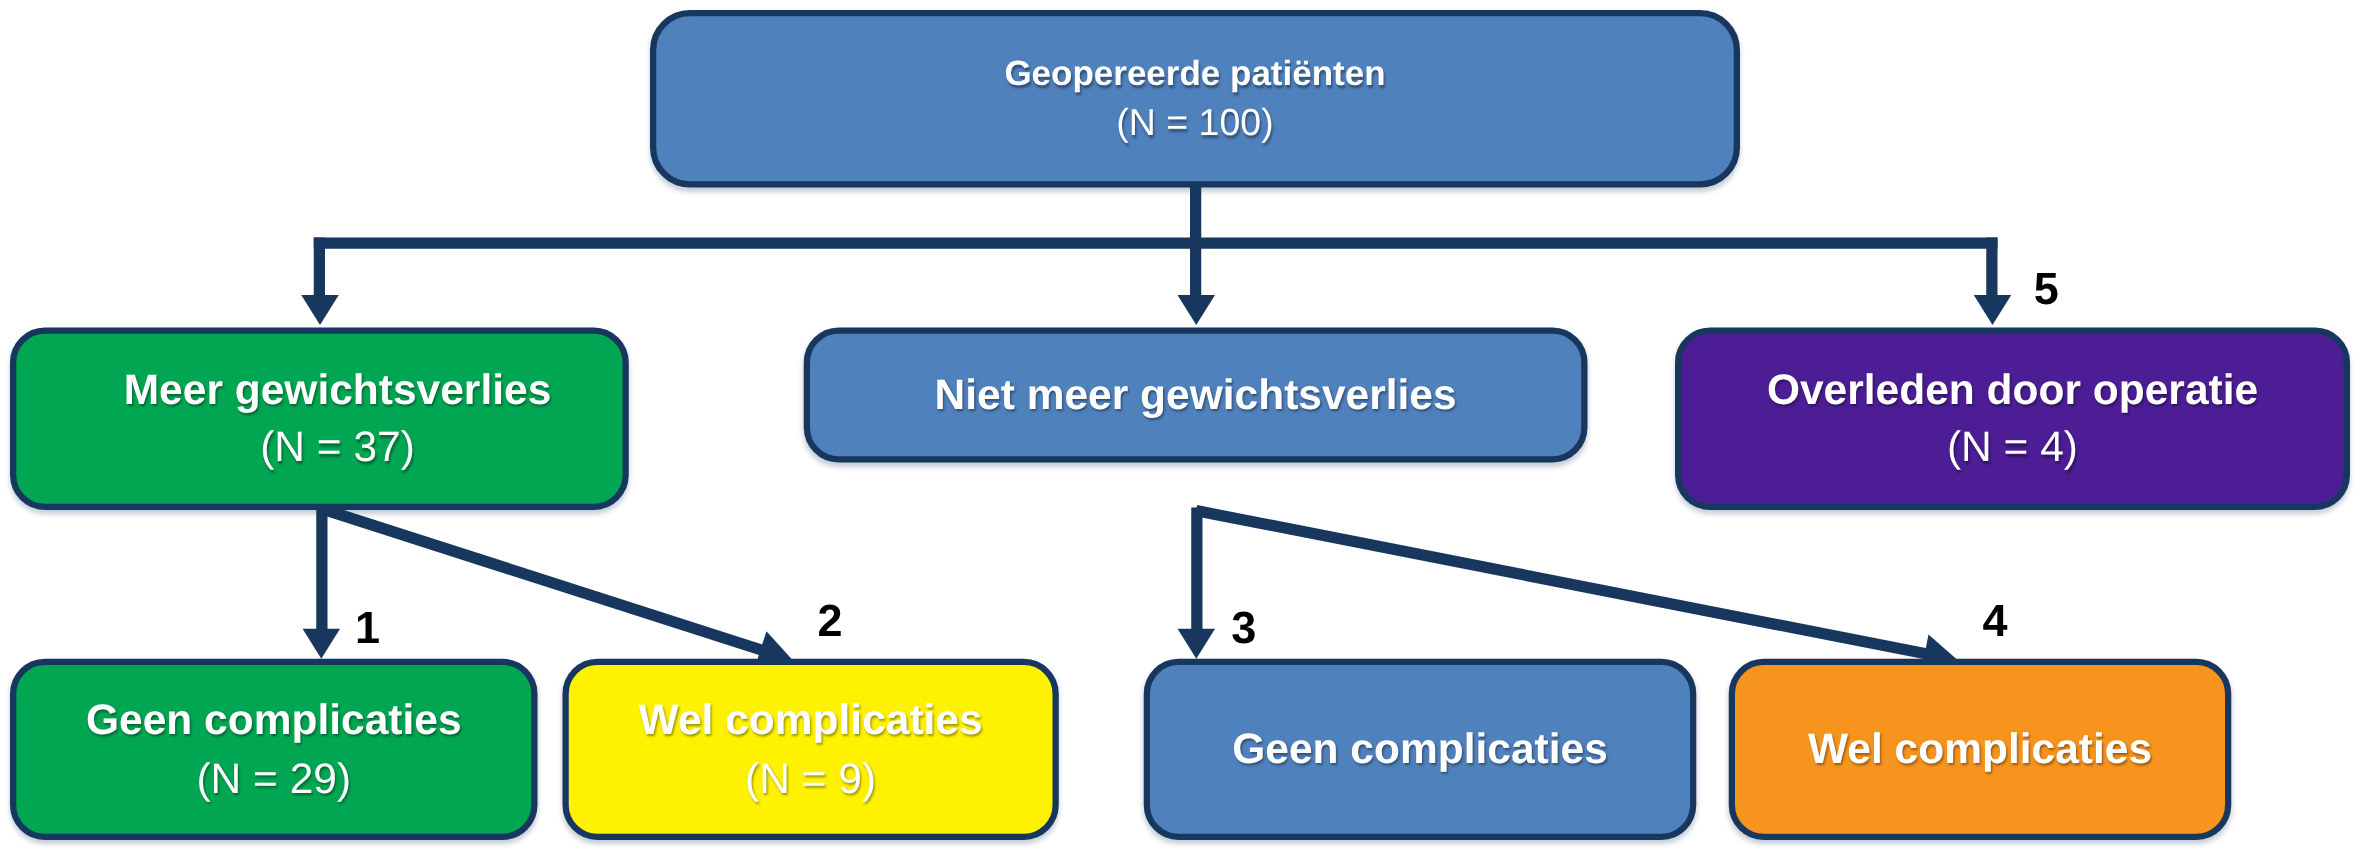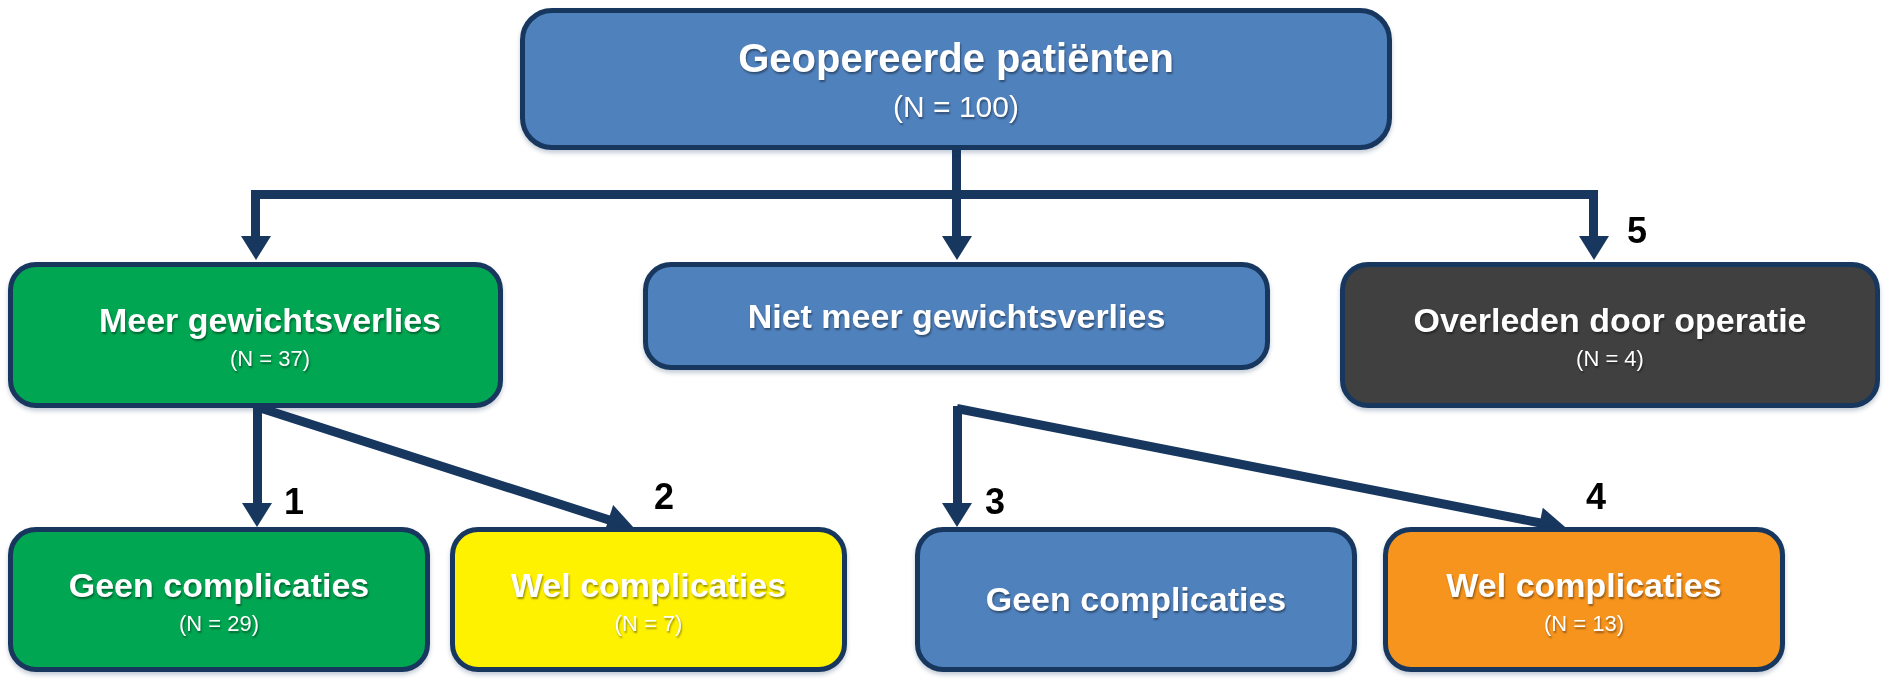--- a/index.html
+++ b/index.html
@@ -23,25 +23,25 @@
     color:#ffffff;
     text-align:center;
     box-shadow:0 3px 4px rgba(23,55,94,0.25);
   }
   .node .l1{
     font-size:34px;font-weight:bold;line-height:1.42;
     text-shadow:1px 2px 2px rgba(0,0,0,0.40);
     white-space:nowrap;
   }
   .node .l2{
-    font-size:22px;font-weight:normal;line-height:1.35;
+    font-size:34px;font-weight:normal;line-height:1.35;
     text-shadow:1px 2px 2px rgba(0,0,0,0.40);
     white-space:nowrap;
   }
-  .node.root .l1{font-size:40px;}
+  .node.root .l1{font-size:28px;}
   .node.root .l2{font-size:30px;}
   .seg{position:absolute;background:var(--navy);}
   .head-down{
     position:absolute;width:0;height:0;
     border-left:15px solid transparent;
     border-right:15px solid transparent;
     border-top:24px solid var(--navy);
   }
   .diag{
     position:absolute;height:0;
@@ -105,37 +105,36 @@
 
   <div class="node" style="left: 8px; top: 262px; width: 495px; height: 146px; background: rgb(0, 166, 81); padding-left: 29px;">
     <div class="l1">Meer gewichtsverlies</div>
     <div class="l2">(N = 37)</div>
   </div>
 
   <div class="node" style="left: 643px; top: 262px; width: 627px; height: 108px; background: rgb(79, 129, 189);">
     <div class="l1">Niet meer gewichtsverlies</div>
   </div>
 
-  <div class="node" style="left: 1340px; top: 262px; width: 540px; height: 146px; background: #404040;">
+  <div class="node" style="left: 1340px; top: 262px; width: 540px; height: 146px; background: #4c1d95;">
     <div class="l1">Overleden door operatie</div>
     <div class="l2">(N = 4)</div>
   </div>
 
   <div class="node" style="left: 8px; top: 527px; width: 422px; height: 145px; background: rgb(0, 166, 81);">
     <div class="l1">Geen complicaties</div>
     <div class="l2">(N = 29)</div>
   </div>
 
   <div class="node" style="left: 450px; top: 527px; width: 397px; height: 145px; background: rgb(255, 242, 0);">
     <div class="l1">Wel complicaties</div>
-    <div class="l2">(N = 7)</div>
+    <div class="l2">(N = 9)</div>
   </div>
 
   <div class="node" style="left: 915px; top: 527px; width: 442px; height: 145px; background: rgb(79, 129, 189);">
     <div class="l1">Geen complicaties</div>
   </div>
 
   <div class="node" style="left: 1383px; top: 527px; width: 402px; height: 145px; background: rgb(247, 148, 30);">
     <div class="l1">Wel complicaties</div>
-    <div class="l2">(N = 13)</div>
   </div>
 
 </div>
 
 </body></html>

